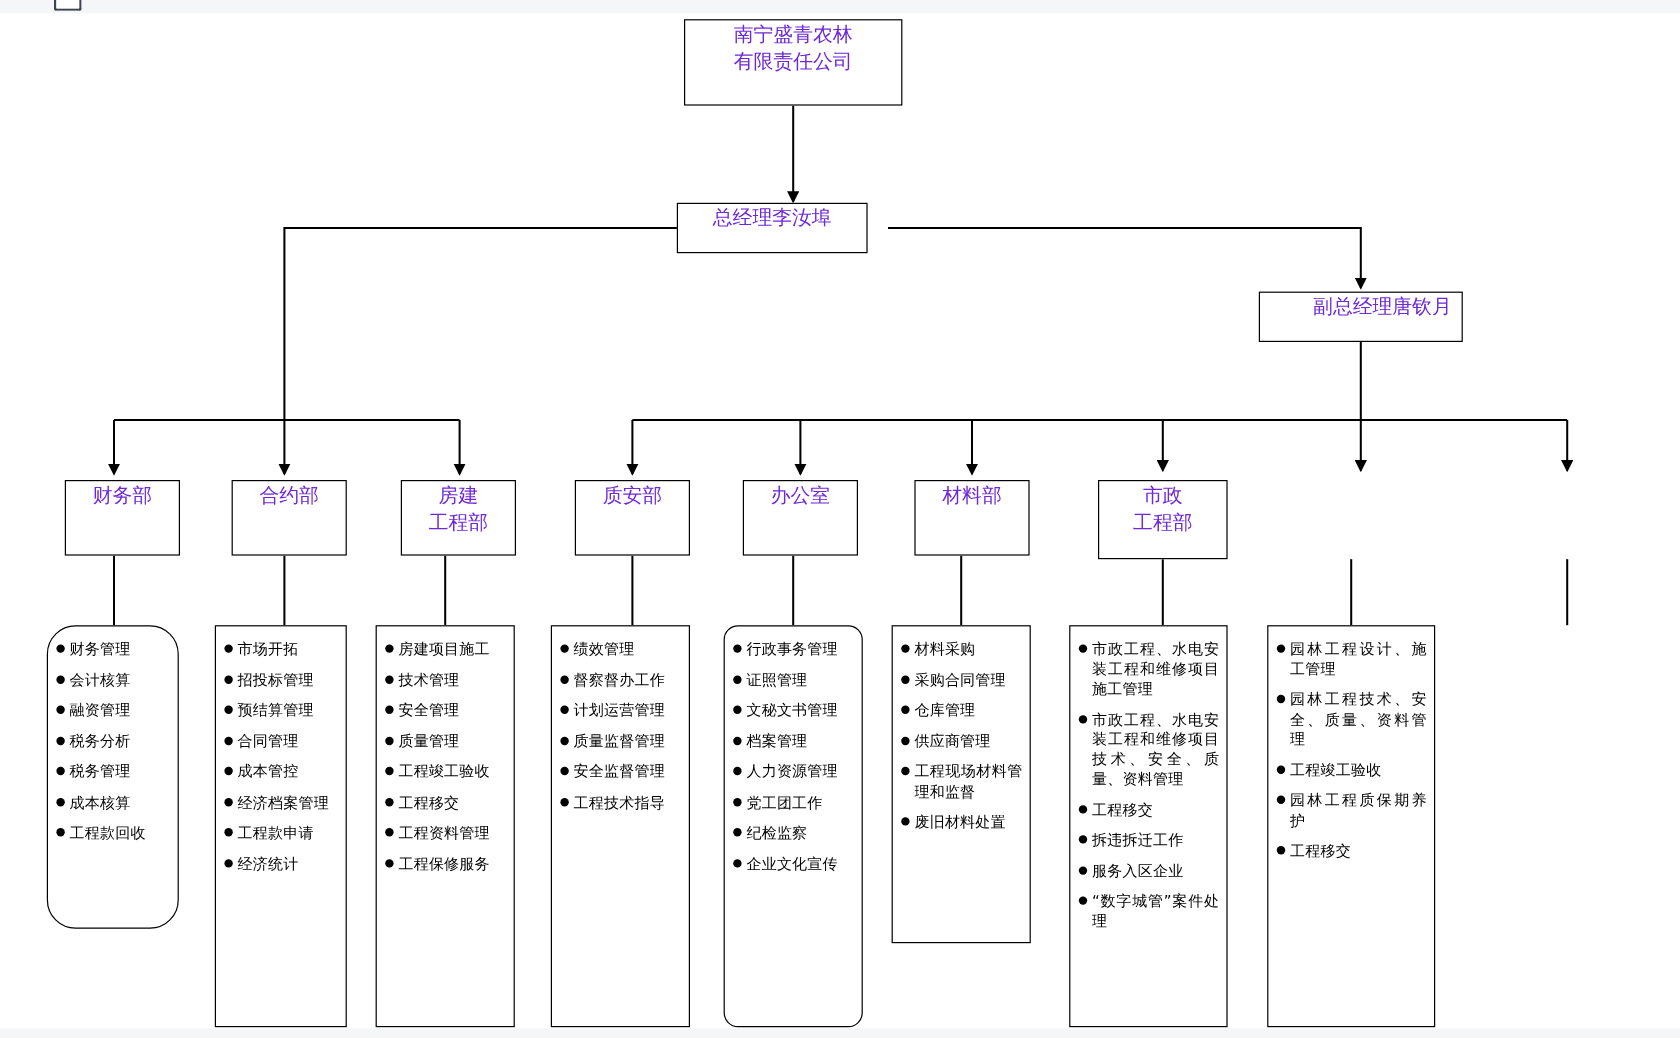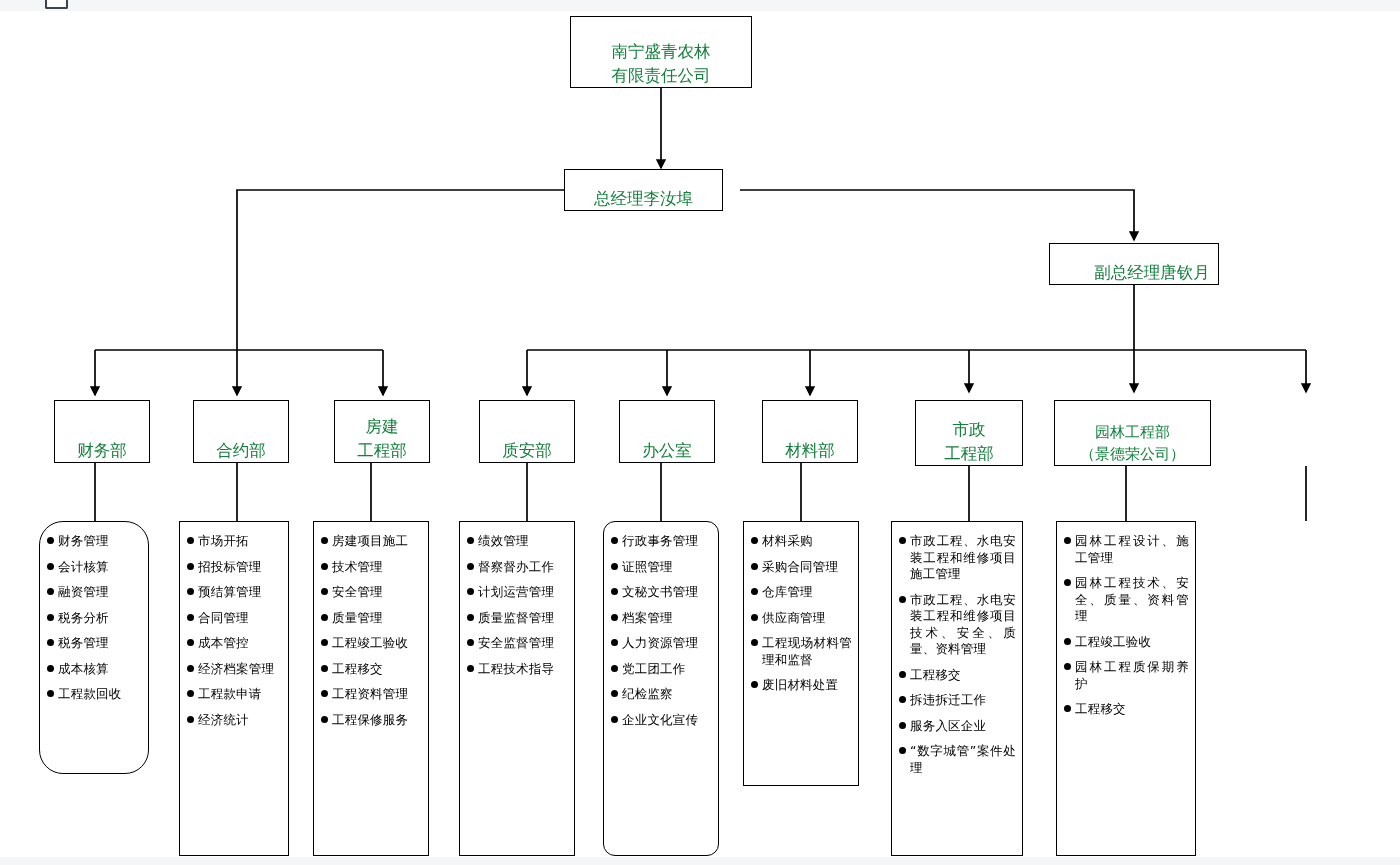--- a/index.html
+++ b/index.html
@@ -52,24 +52,24 @@
     pointer-events: none;
   }
 
   
   .node {
     position: absolute;
     box-sizing: border-box;
     border: 1px solid #000000;
     background: #ffffff;
     display: flex;
-    align-items: flex-end;
+    align-items: flex-start;
     justify-content: center;
     text-align: center;
-    color: #15803d;
+    color: #6d28d9;
     line-height: 1.42;
   }
   .node .lines {
     display: block;
   }
   .node-company { font-size: 16.5px; }
   .node-gm { font-size: 16.5px; }
   .node-vgm { font-size: 16.5px; }
   .node-dept { font-size: 16.5px; }
 
@@ -201,26 +201,20 @@
     <span class="lines">材料部</span>
   </div>
 
   <div class="node node-dept" style="left:915px; top:400px; width:108px; height:66px;">
     <span class="lines">
       <span>市政</span><br>
       <span>工程部</span>
     </span>
   </div>
 
-  <div class="node node-dept" style="left:1054px; top:400px; width:157px; height:66px; font-size:15px;">
-    <span class="lines">
-      <span>园林工程部</span><br>
-      <span>（景德荣公司）</span>
-    </span>
-  </div>
 
 
   <div class="duty" style="left:39px; top:521px; width:110px; height:253px;border-radius:24px;">
     <ul>
       <li>
           <span class="bullet"></span>
           <span class="txt">财务管理</span>
         </li>
       <li>
           <span class="bullet"></span>

